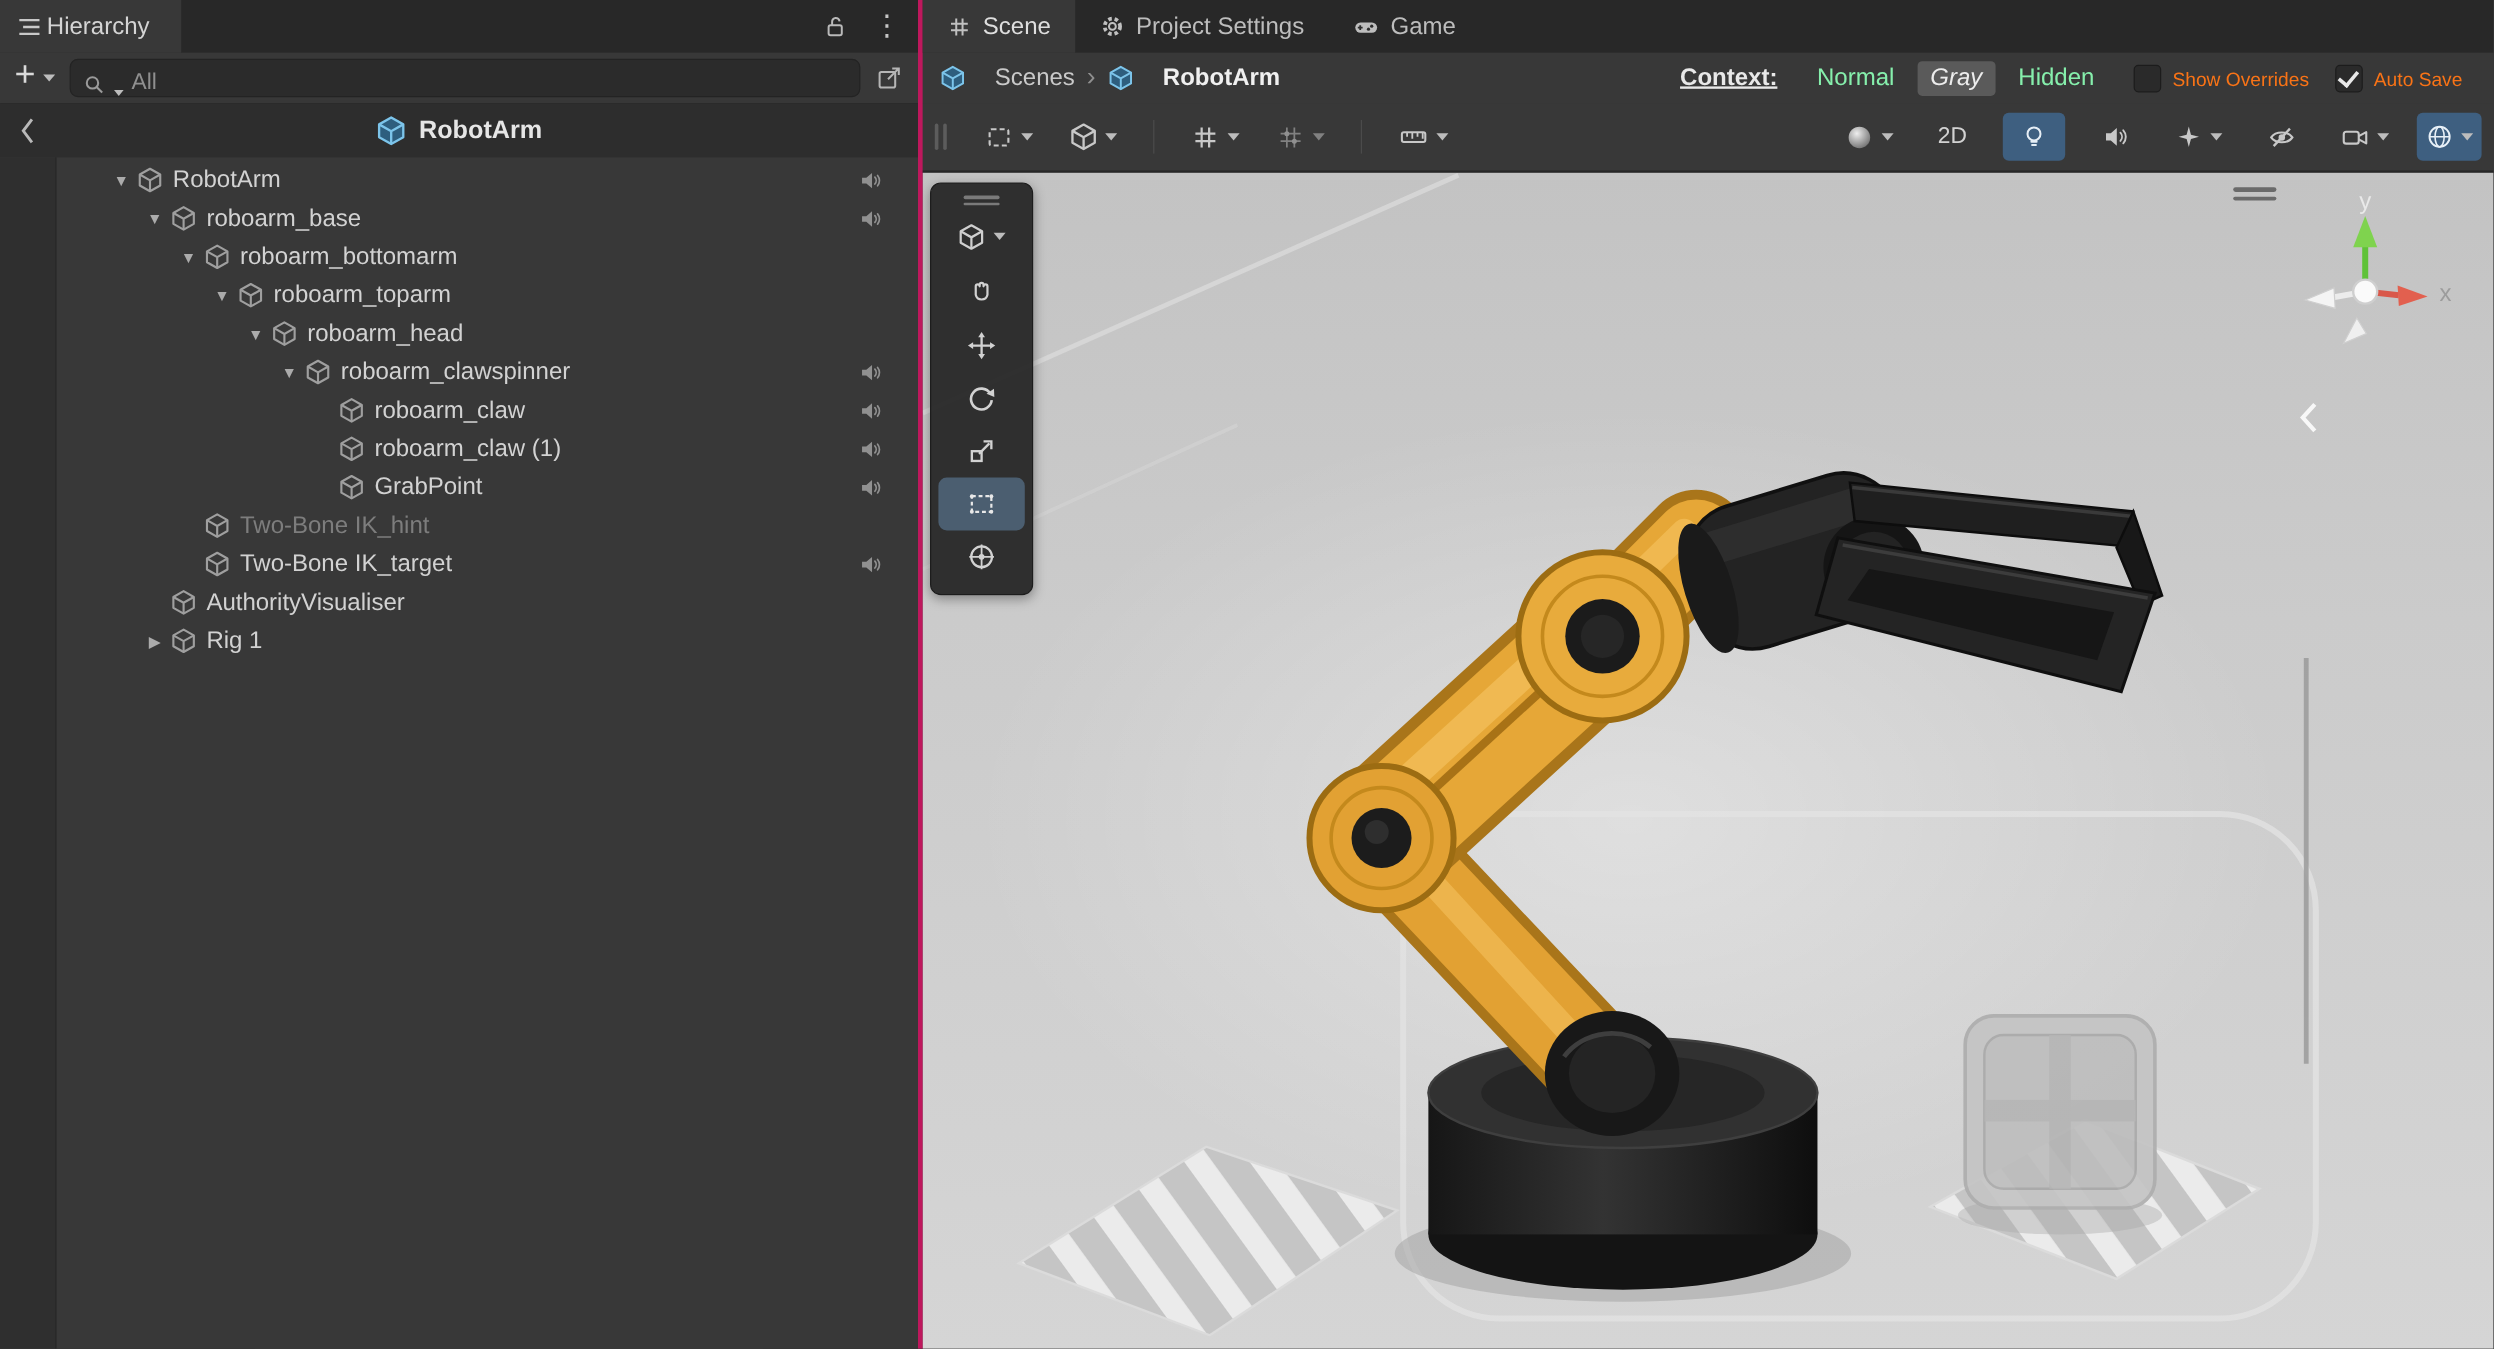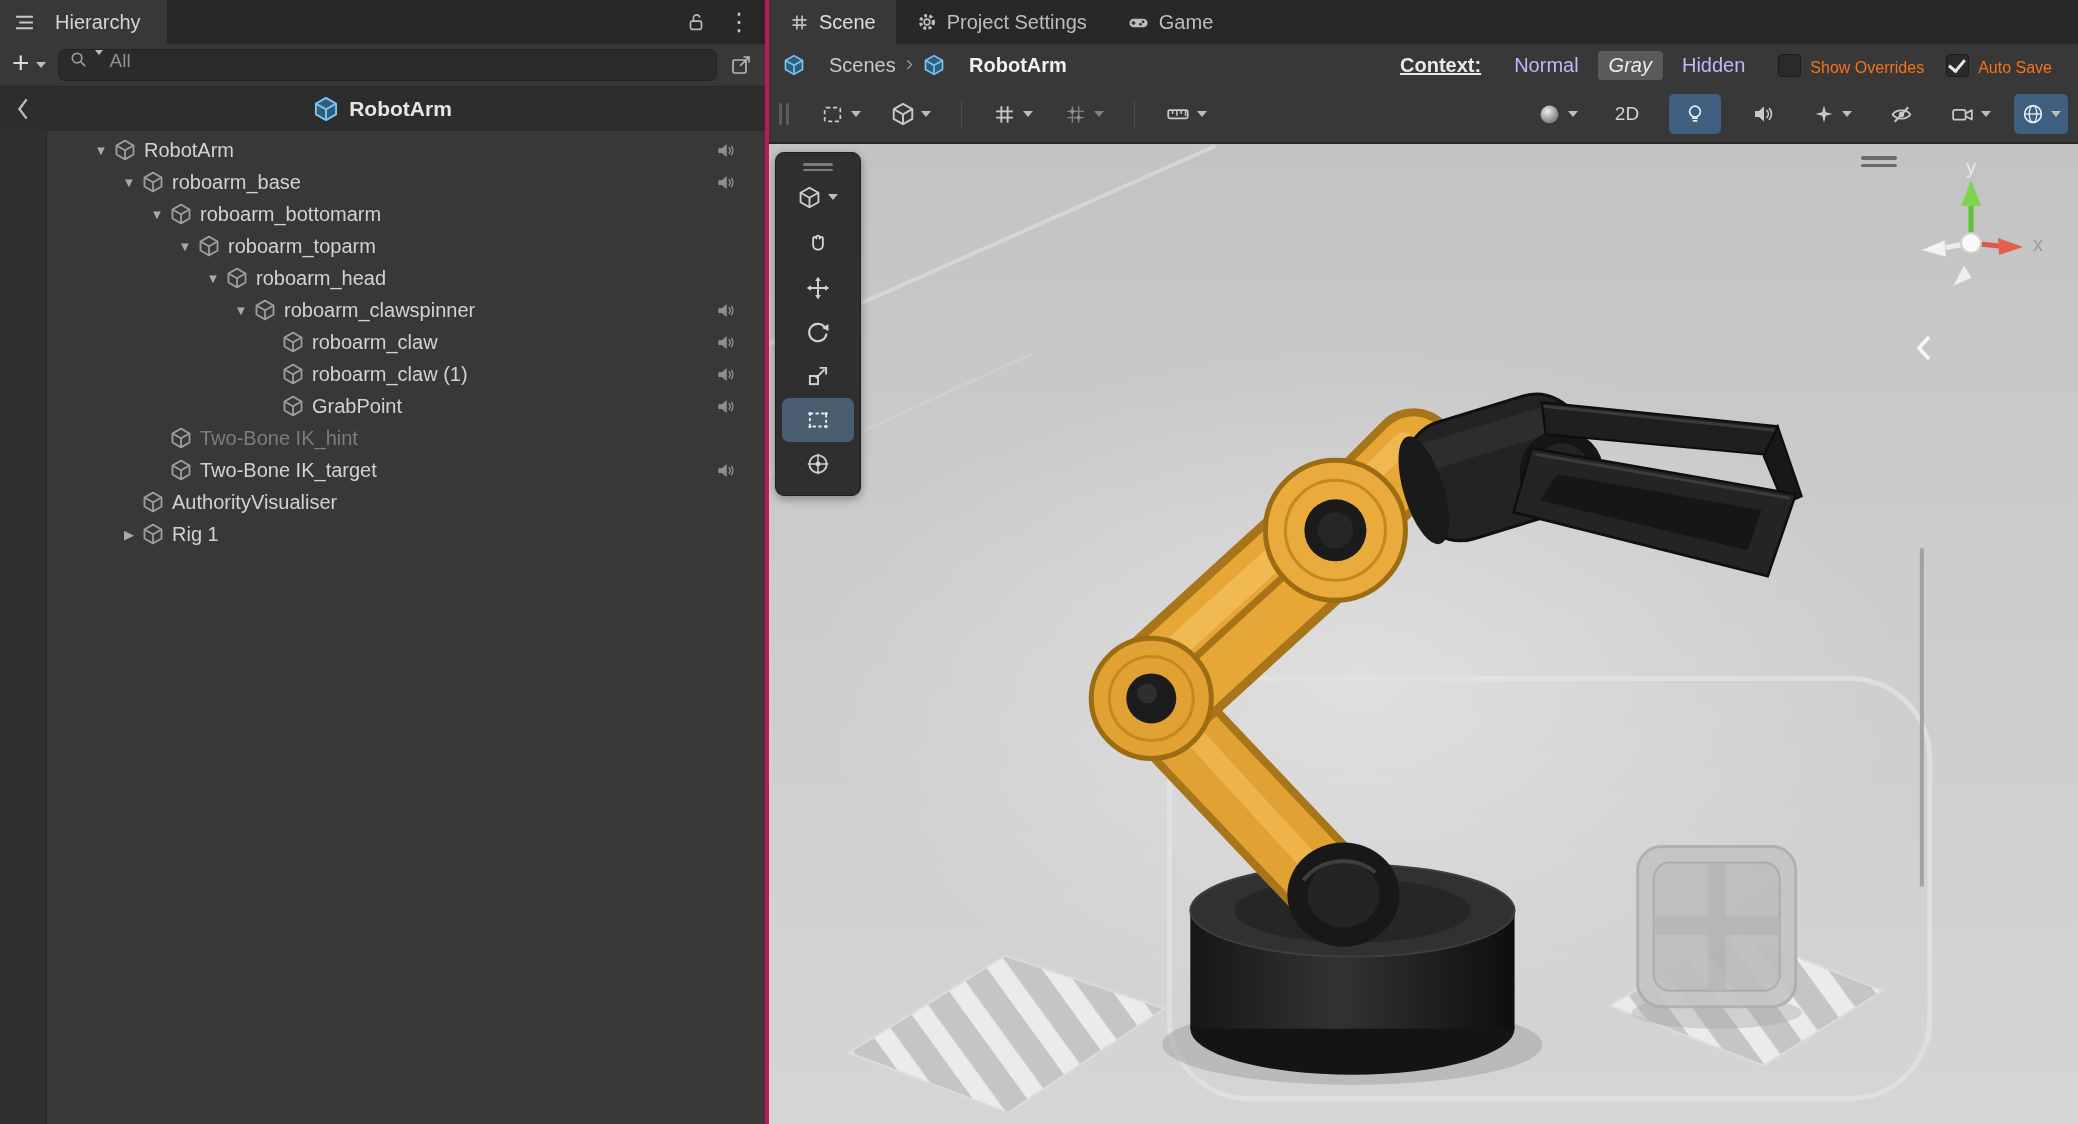--- a/index.html
+++ b/index.html
@@ -7,30 +7,30 @@
     width:2078px;height:1124px;position:relative;overflow:hidden;
     background:#383838;color:#cccccc;
     font-family:"Liberation Sans", sans-serif;
     -webkit-user-select:none;user-select:none;
   }
   svg{display:block;}
 
   
   #hierarchy-panel{position:absolute;left:0;top:0;width:765px;height:1124px;background:#383838;}
   .h-tabbar{height:44px;background:#282828;display:flex;align-items:stretch;}
-  .h-tab{display:flex;align-items:center;gap:20px;background:#383838;padding:0 26px 0 14px;}
+  .h-tab{display:flex;align-items:center;gap:4px;background:#383838;padding:0 26px 0 14px;}
   .h-tab-label{font-size:20px;color:#d4d4d4;}
   .h-tabbar-right{margin-left:auto;display:flex;align-items:center;gap:20px;padding-right:14px;}
   .kebab{font-size:24px;color:#c6c6c6;line-height:1;}
   .h-toolbar{height:42px;background:#383838;display:flex;align-items:center;gap:12px;padding:0 12px;border-bottom:1px solid #2a2a2a;}
   .plus-btn{display:flex;align-items:center;gap:6px;}
   .plus-glyph{font-size:30px;color:#dadada;line-height:22px;margin-top:-4px;}
   .caret{width:0;height:0;border-left:5px solid transparent;border-right:5px solid transparent;border-top:6px solid #bdbdbd;}
   .caret.sm{border-left-width:4px;border-right-width:4px;border-top-width:5px;}
-  .search-box{flex:1;height:30px;background:#2b2b2b;border:1px solid #232323;border-radius:7px;display:flex;align-items:flex-start;gap:7px;padding:0 10px;}
+  .search-box{flex:1;height:30px;background:#2b2b2b;border:1px solid #232323;border-radius:7px;display:flex;align-items:flex-end;gap:7px;padding:0 10px;}
   .search-text{font-size:19px;color:#8f8f8f;}
   .prefab-bar{height:44px;background:#2d2d2d;display:flex;align-items:center;position:relative;border-bottom:1px solid #222;box-shadow:0 2px 5px rgba(0,0,0,.25);}
   .back-btn{position:absolute;left:4px;top:0;bottom:0;width:38px;display:flex;align-items:center;justify-content:center;}
   .prefab-title{margin:0 auto;display:flex;align-items:center;gap:10px;}
   .prefab-title-label{font-size:21px;font-weight:bold;color:#e6e6e6;}
   .tree{position:absolute;top:131px;left:0;right:0;bottom:0;background:#383838;overflow:hidden;}
   .tree-gutter{position:absolute;left:0;top:0;bottom:0;width:46px;background:#2f2f2f;border-right:1px solid #292929;}
   #tree-rows{position:relative;padding-top:3px;}
   .tree-row{position:relative;height:32px;display:flex;align-items:center;}
   .tree-arrow{width:26px;flex:none;text-align:center;font-size:13px;color:#ababab;}
@@ -44,21 +44,21 @@
   .s-tabbar{height:44px;background:#282828;display:flex;align-items:stretch;}
   .s-tab{display:flex;align-items:center;gap:9px;padding:0 20px;font-size:20px;color:#bdbdbd;}
   .s-tab.active{background:#383838;color:#dedede;}
   .s-crumbbar{height:42px;background:#383838;display:flex;align-items:center;gap:10px;padding:0 14px;}
   .crumb{display:flex;align-items:center;gap:24px;font-size:20px;color:#c9c9c9;}
   .crumb-current{font-weight:bold;color:#f0f0f0;}
   .crumb-sep{color:#8f8f8f;font-size:22px;margin-top:-2px;}
   .crumb-right{margin-left:auto;display:flex;align-items:center;gap:22px;padding-right:12px;}
   .ctx-label{font-weight:bold;color:#e8e8e8;font-size:20px;text-decoration:underline;}
   .ctx-opts{display:flex;align-items:center;gap:8px;}
-  .ctx-opt{font-size:20px;color:#c4b5fd;padding:3px 11px;border-radius:4px;}
+  .ctx-opt{font-size:20px;color:#86efac;padding:3px 11px;border-radius:4px;}
   .ctx-opt.selected{background:#5a5a5a;color:#ececec;font-style:italic;}
   .chk{display:flex;align-items:flex-end;gap:9px;font-size:16px;color:#f97316;}
   .chk-box{width:21px;height:21px;background:#2a2a2a;border:1px solid #1c1c1c;border-radius:4px;position:relative;flex:none;}
   .chk-box.checked::after{content:"";position:absolute;left:5px;top:1px;width:7px;height:13px;border:solid #e8e8e8;border-width:0 3px 3px 0;transform:rotate(40deg);}
   .s-toolbar{height:58px;background:#383838;border-bottom:2px solid #262626;display:flex;align-items:center;gap:16px;padding:0 10px;box-sizing:border-box;}
   .tb-handle{display:flex;gap:4px;margin-right:8px;}
   .tb-handle i{width:3px;height:22px;background:#5c5c5c;border-radius:2px;}
   .tb-btn{height:40px;min-width:38px;display:flex;align-items:center;justify-content:center;gap:6px;padding:0 7px;border-radius:5px;}
   .tb-btn.blue{background:#3E5F80;}
   .tb-btn.dim{opacity:.55;}

